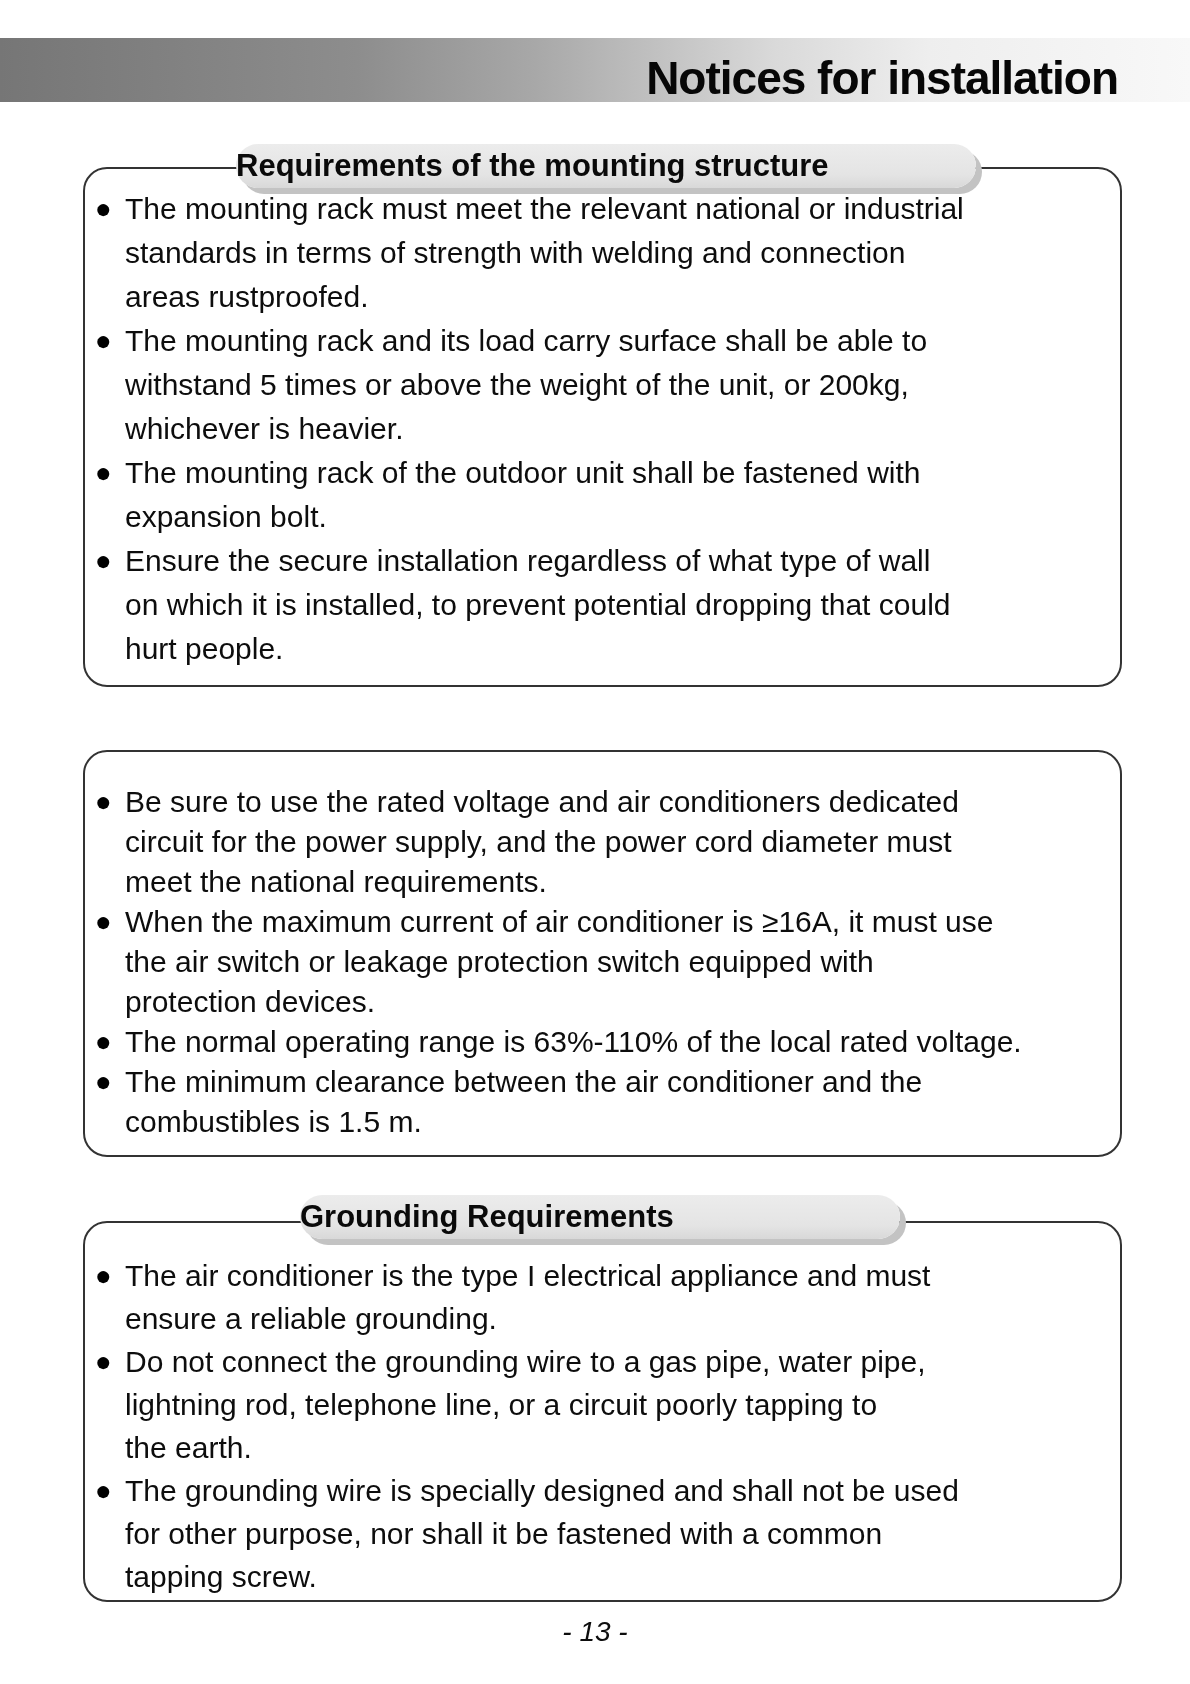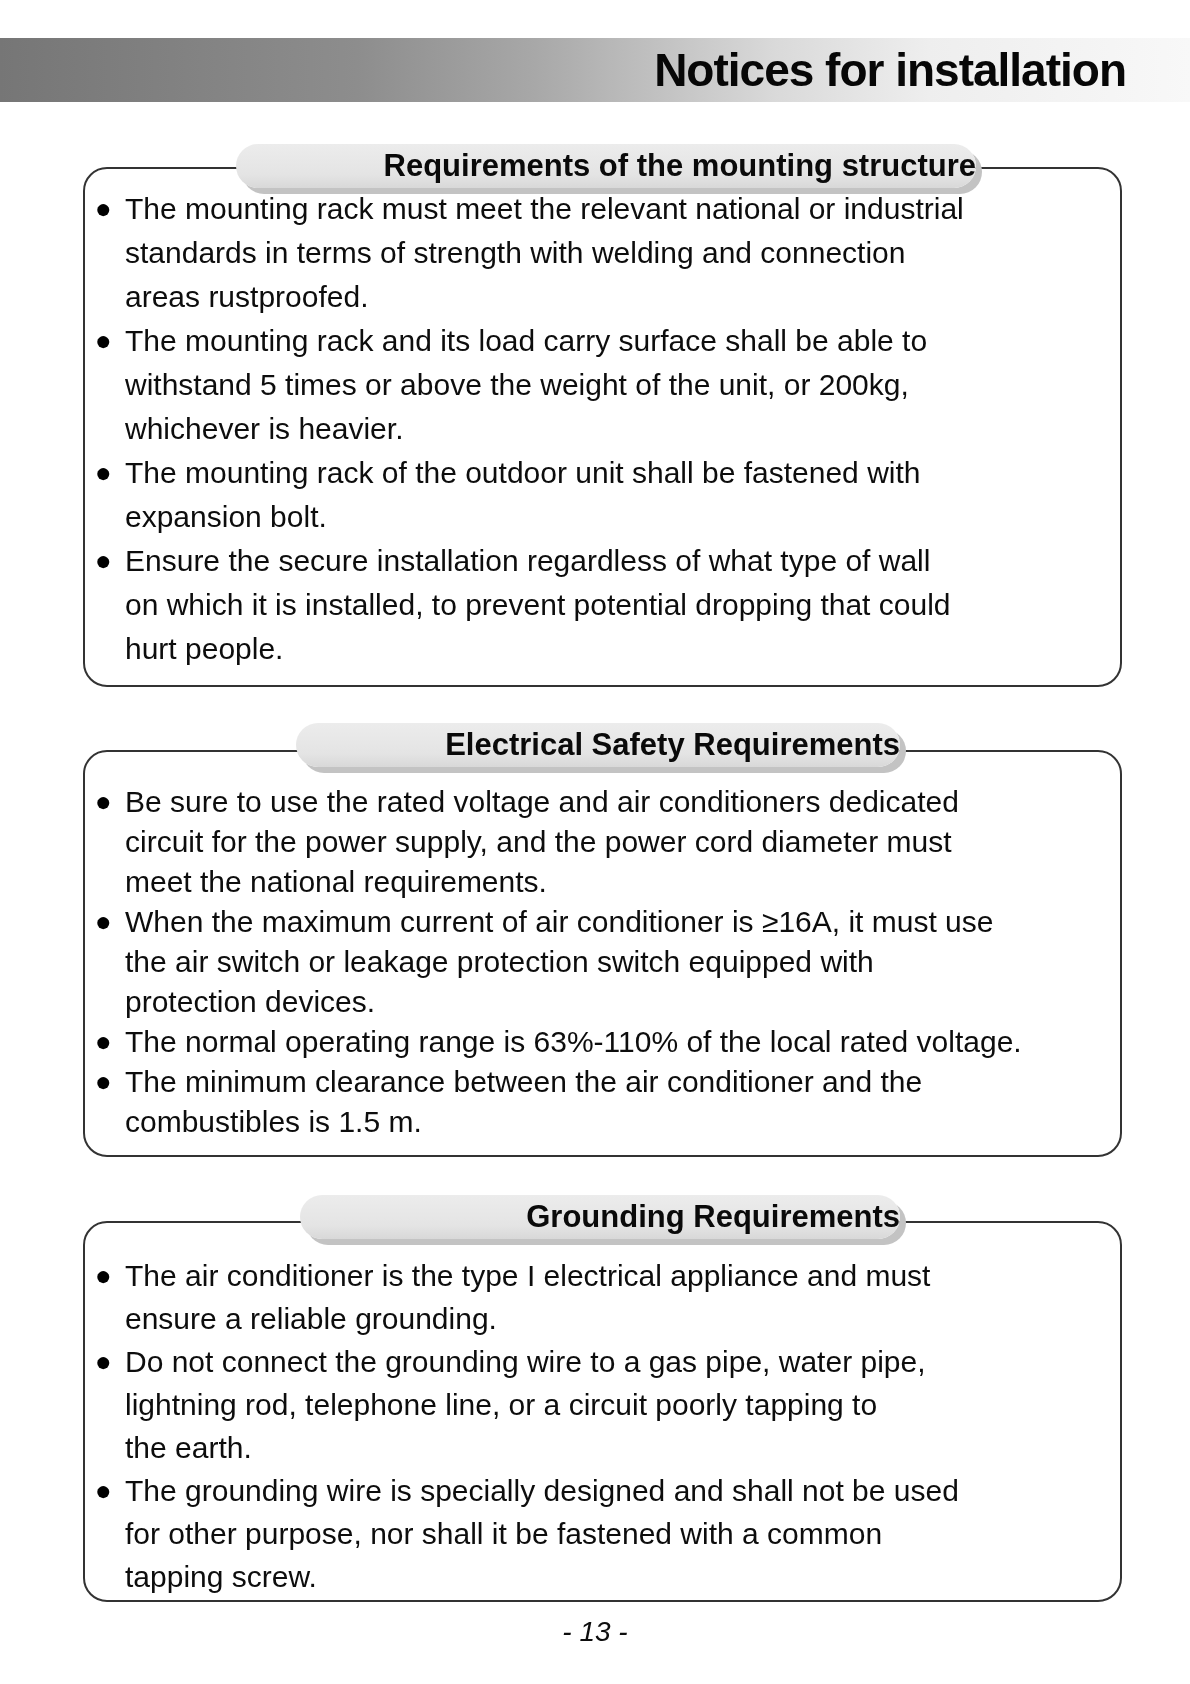--- a/index.html
+++ b/index.html
@@ -26,21 +26,21 @@
     height: 64px;
     background: linear-gradient(to right,
       var(--bar-start, #767676) 0%,
       #8d8d8d 30%,
       var(--bar-mid, #a8a8a8) 45%,
       #d9d9d9 65%,
       #eeeeee 78%,
       var(--bar-end, #f8f8f8) 100%);
   }
   .title-bar h1 {
-    margin: 0;
+    margin: 8px;
     padding-right: 64px;
     text-align: right;
     font-size: 46px;
     font-weight: bold;
     line-height: 64px;
     letter-spacing: -1px;
     color: #070707;
   }
 
   
@@ -49,21 +49,21 @@
     background: #ffffff;
     border: 2px solid var(--box-border, #333333);
     border-radius: 24px;
     box-sizing: border-box;
   }
   .pill {
     position: absolute;
     background: linear-gradient(to bottom, #ececec, var(--pill-bg, #e4e4e4) 70%, #d8d8d8);
     border-radius: 24px;
     box-shadow: 6px 6px 0 var(--pill-shadow, #c3c3c3);
-    text-align: right;
+    text-align: left;
     z-index: 2;
   }
   .pill span {
     display: block;
     font-size: 31px;
     font-weight: bold;
     line-height: 44px;
     color: #0a0a0a;
   }
 
@@ -146,23 +146,20 @@
       </div>
       <div class="bullet">
         <span class="marker">●</span>
         <span class="btext">Ensure the secure installation regardless of what type of wall
 on which it is installed, to prevent potential dropping that could
 hurt people.</span>
       </div>
     </div>
   </section>
 
-  <div class="pill pill2">
-    <span>Electrical Safety Requirements</span>
-  </div>
   <section class="box box2">
     <div class="bullets">
       <div class="bullet">
         <span class="marker">●</span>
         <span class="btext">Be sure to use the rated voltage and air conditioners dedicated
 circuit for the power supply, and the power cord diameter must
 meet the national requirements.</span>
       </div>
       <div class="bullet">
         <span class="marker">●</span>

